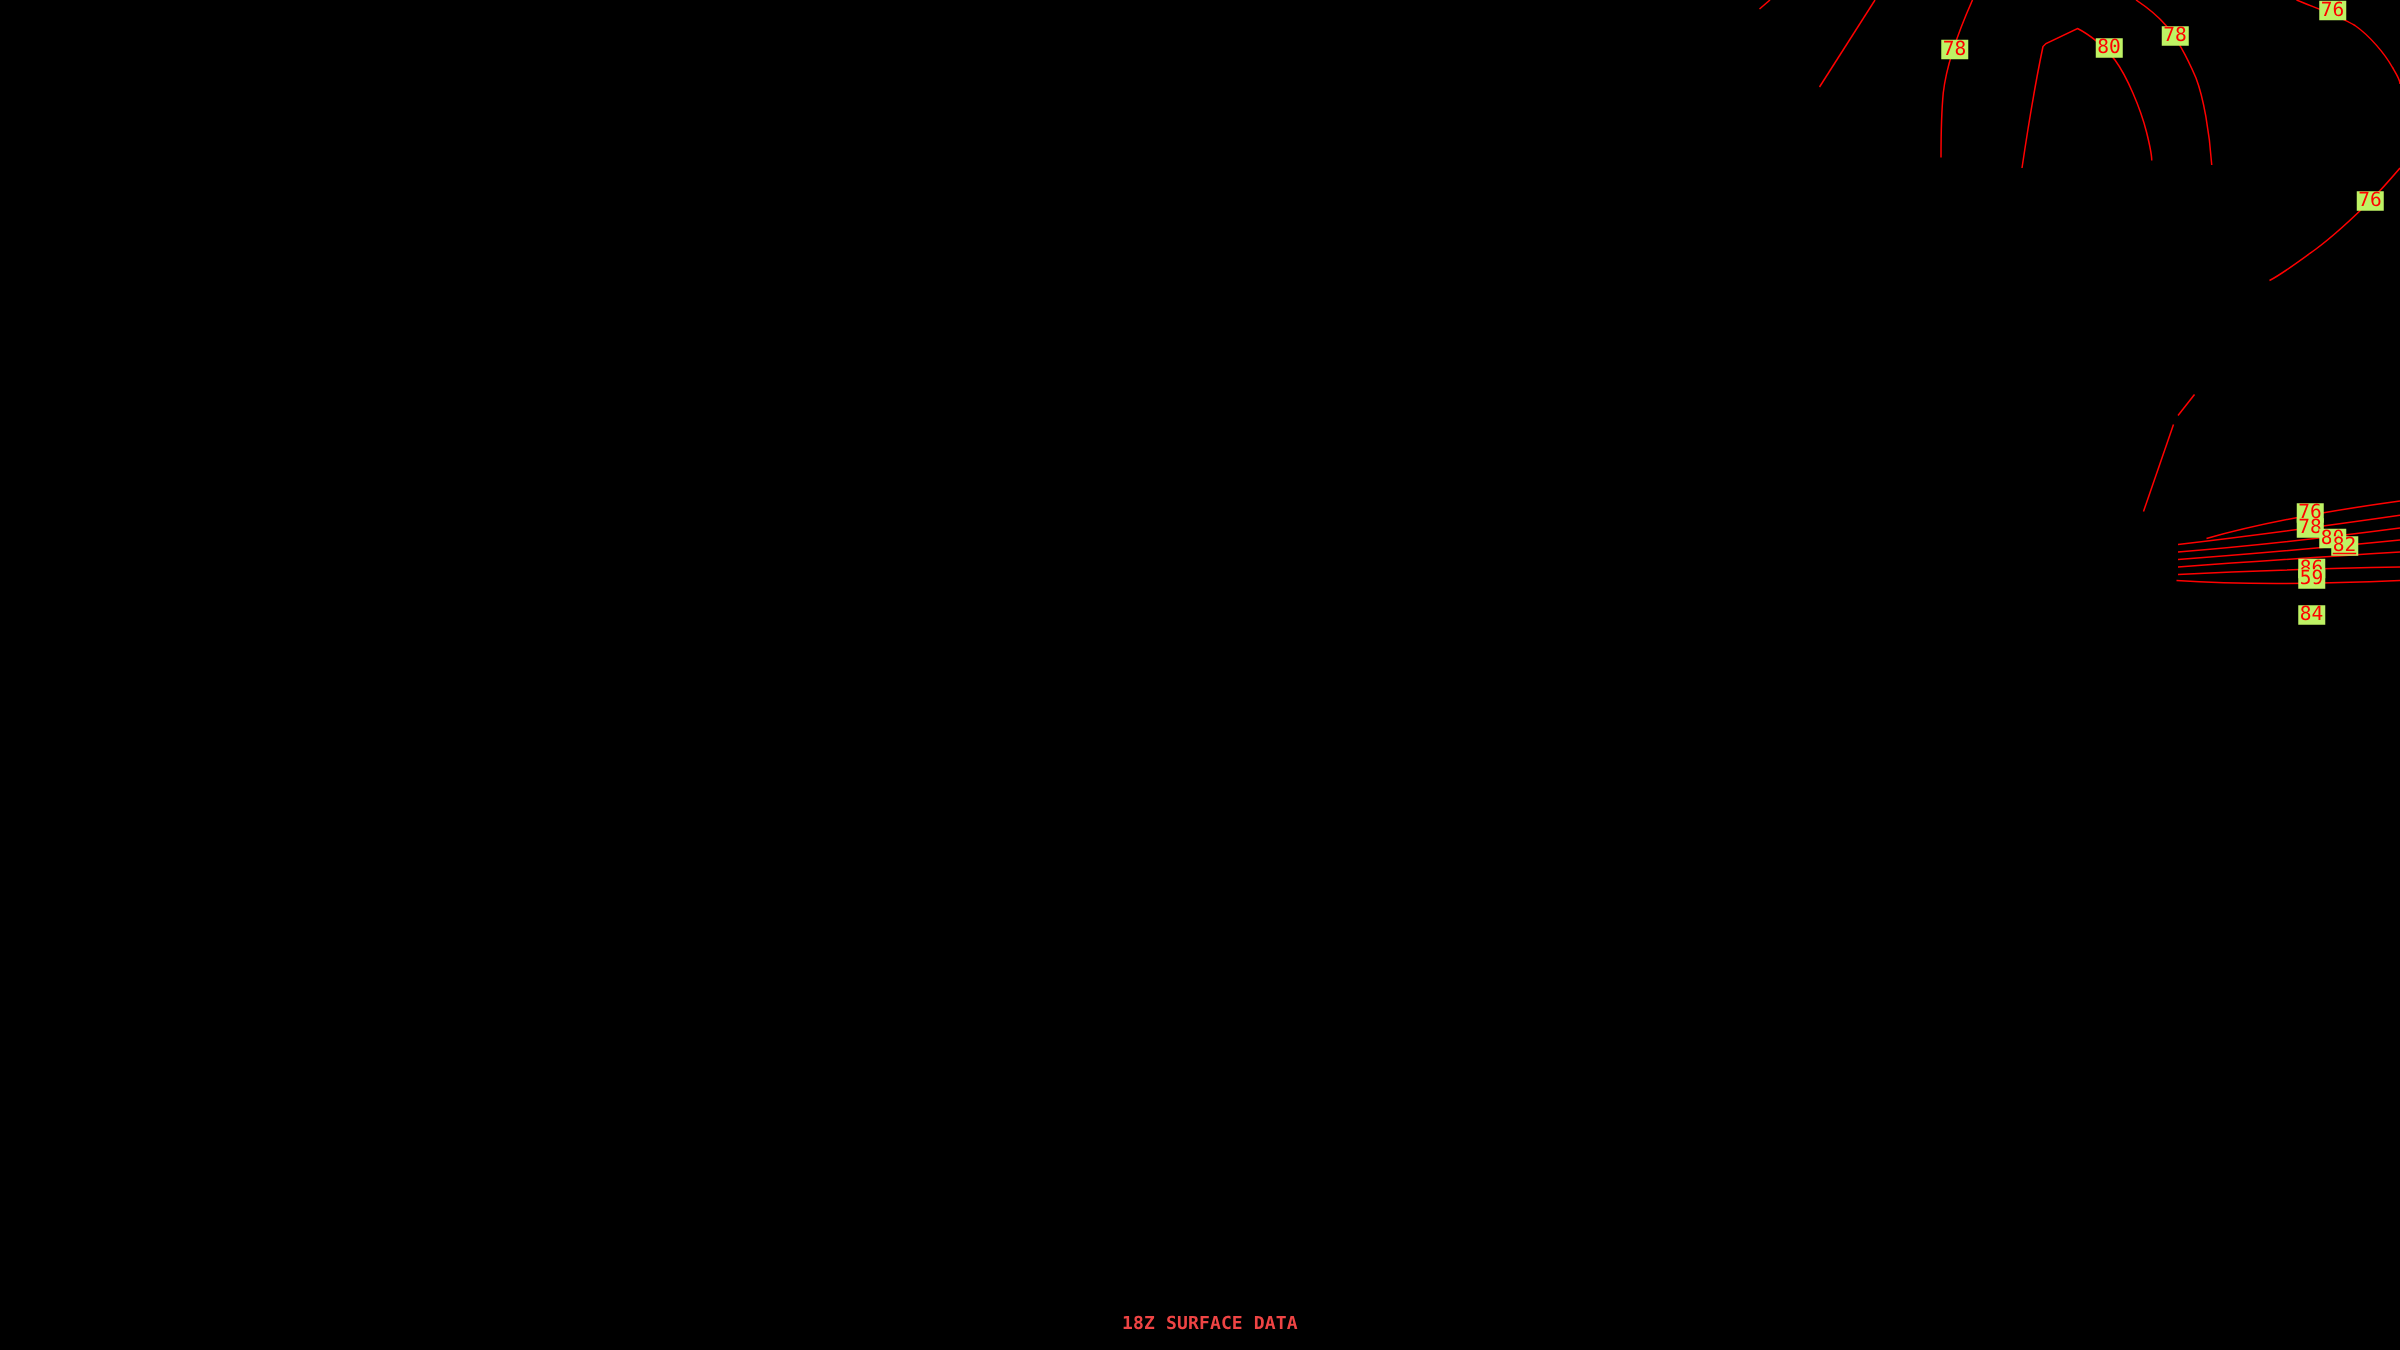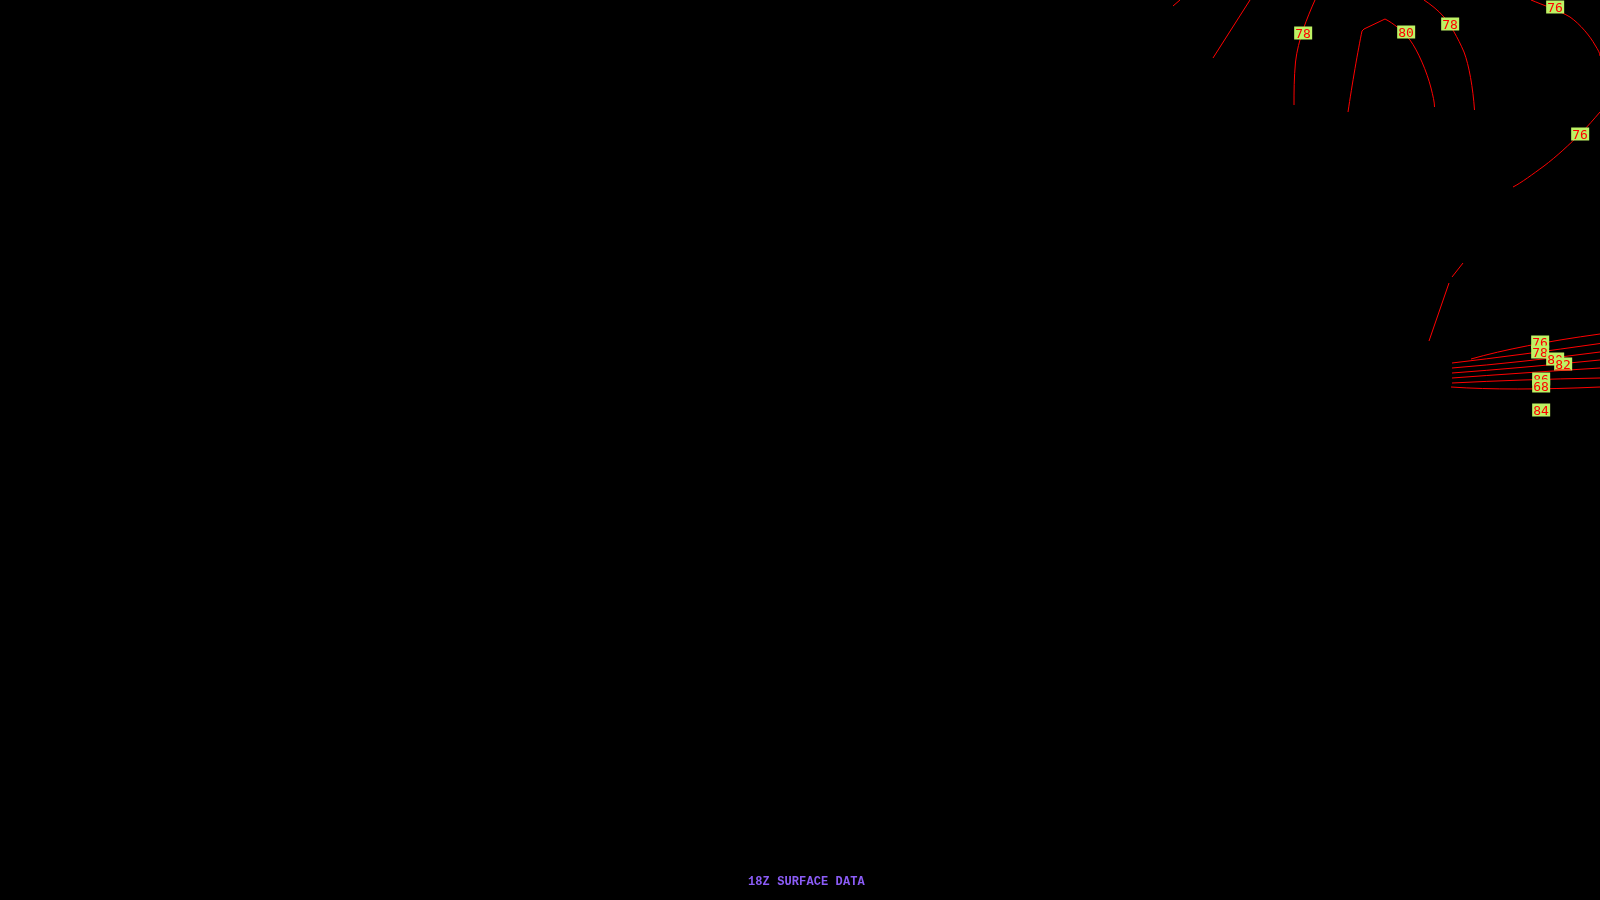--- a/index.html
+++ b/index.html
@@ -79,16 +79,16 @@
       <div class="contour-label" style="left: 1406px; top: 32px; color: rgb(255, 0, 0);">80</div>
       <div class="contour-label" style="left: 1450px; top: 24px; color: rgb(255, 0, 0);">78</div>
       <div class="contour-label" style="left: 1555px; top: 7px; color: rgb(255, 0, 0);">76</div>
       <div class="contour-label" style="left: 1580px; top: 134px; color: rgb(255, 0, 0);">76</div>
       <div class="contour-label" style="left: 1540px; top: 342px; color: rgb(255, 0, 0);">76</div>
       <div class="contour-label" style="left: 1540px; top: 352px; color: rgb(255, 0, 0);">78</div>
       <div class="contour-label" style="left: 1555px; top: 359px; color: rgb(255, 0, 0);">80</div>
       <div class="contour-label" style="left: 1563px; top: 364px; color: rgb(255, 0, 0); text-decoration: underline;">82</div>
       <div class="contour-label" style="left: 1541px; top: 371px; color: rgb(255, 0, 0); margin-top: 39px;">84</div>
       <div class="contour-label" style="left: 1541px; top: 379px; color: rgb(255, 0, 0);">86</div>
-      <div class="contour-label" style="left: 1541px; top: 386px; color: rgb(255, 0, 0);">68</div>
+      <div class="contour-label" style="left: 1541px; top: 386px; color: rgb(255, 0, 0);">59</div>
     </div>
-  <div class="footer-text" style="color: #8b5cf6; font-family: Liberation Mono, monospace;">18Z SURFACE DATA</div>
+  <div class="footer-text" style="color: #ef4444;">18Z SURFACE DATA</div>
 </div>
 
 </body></html>

